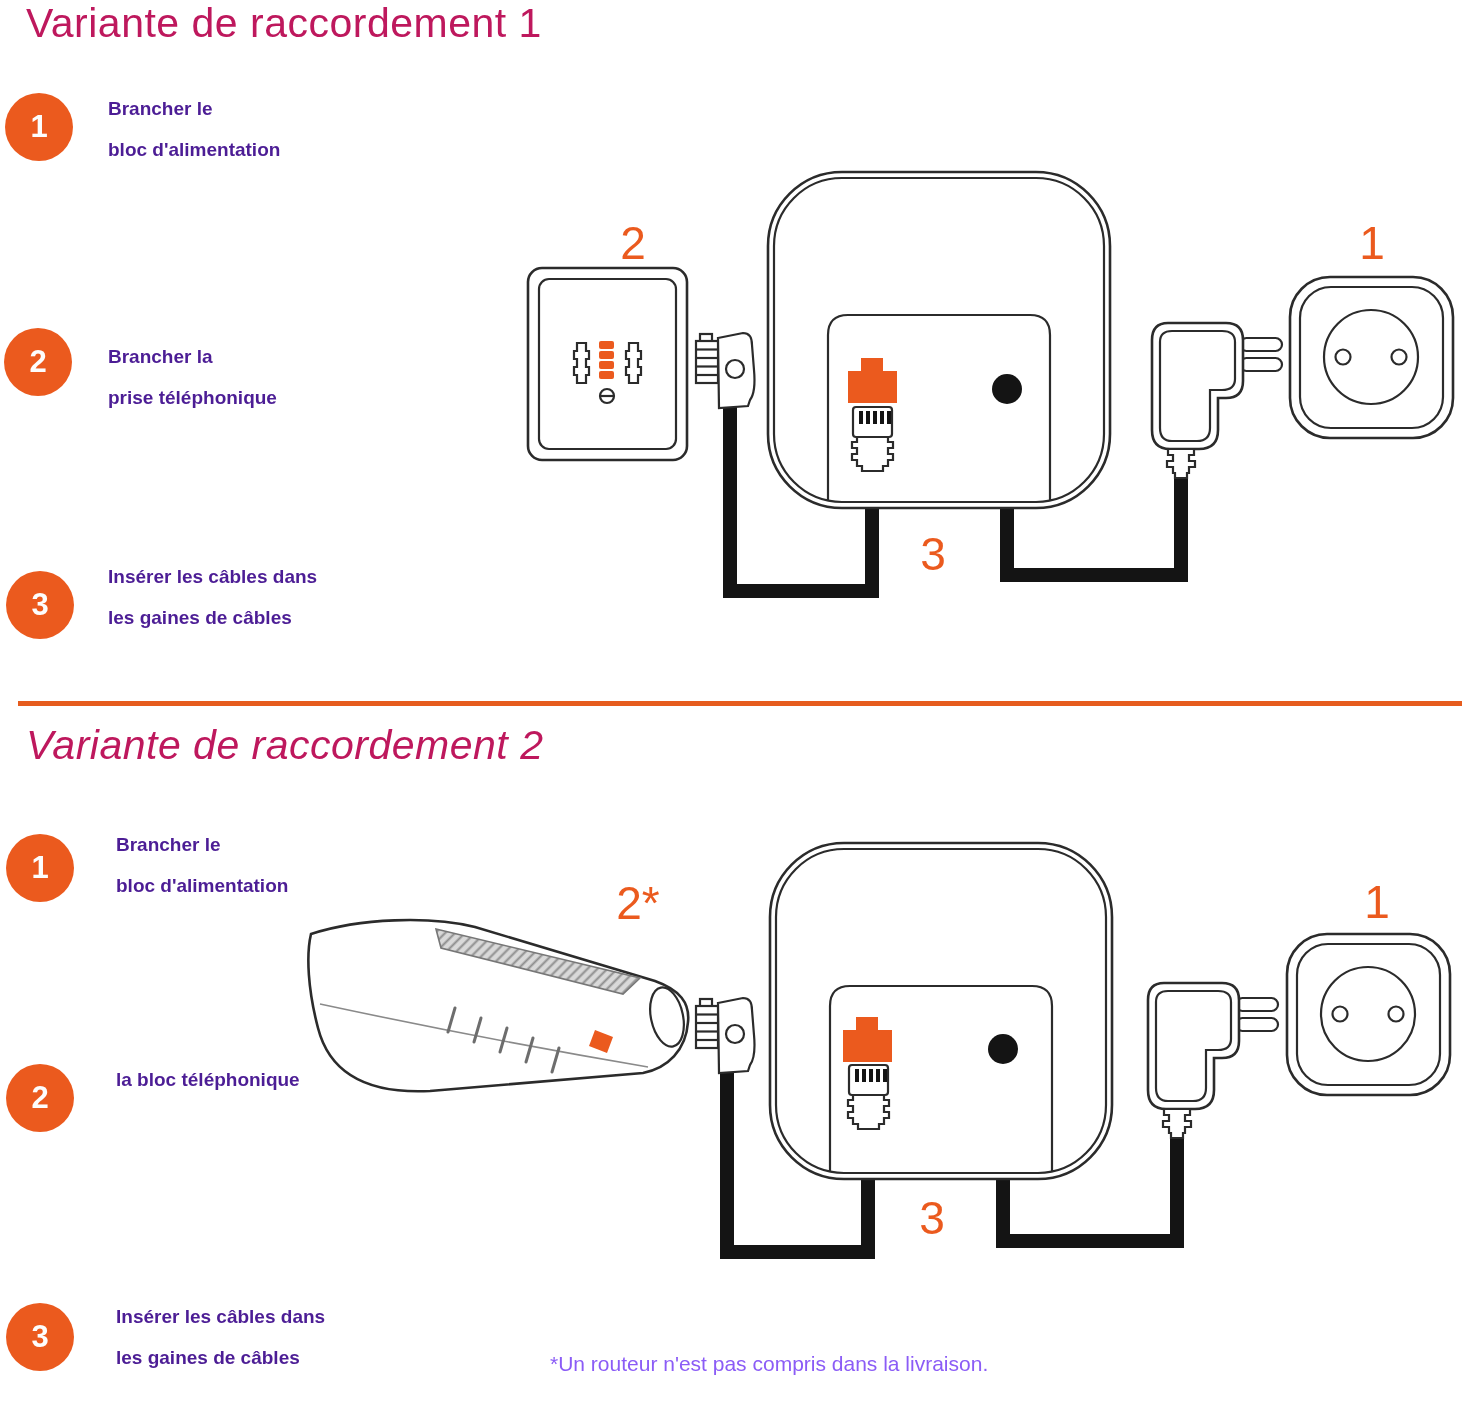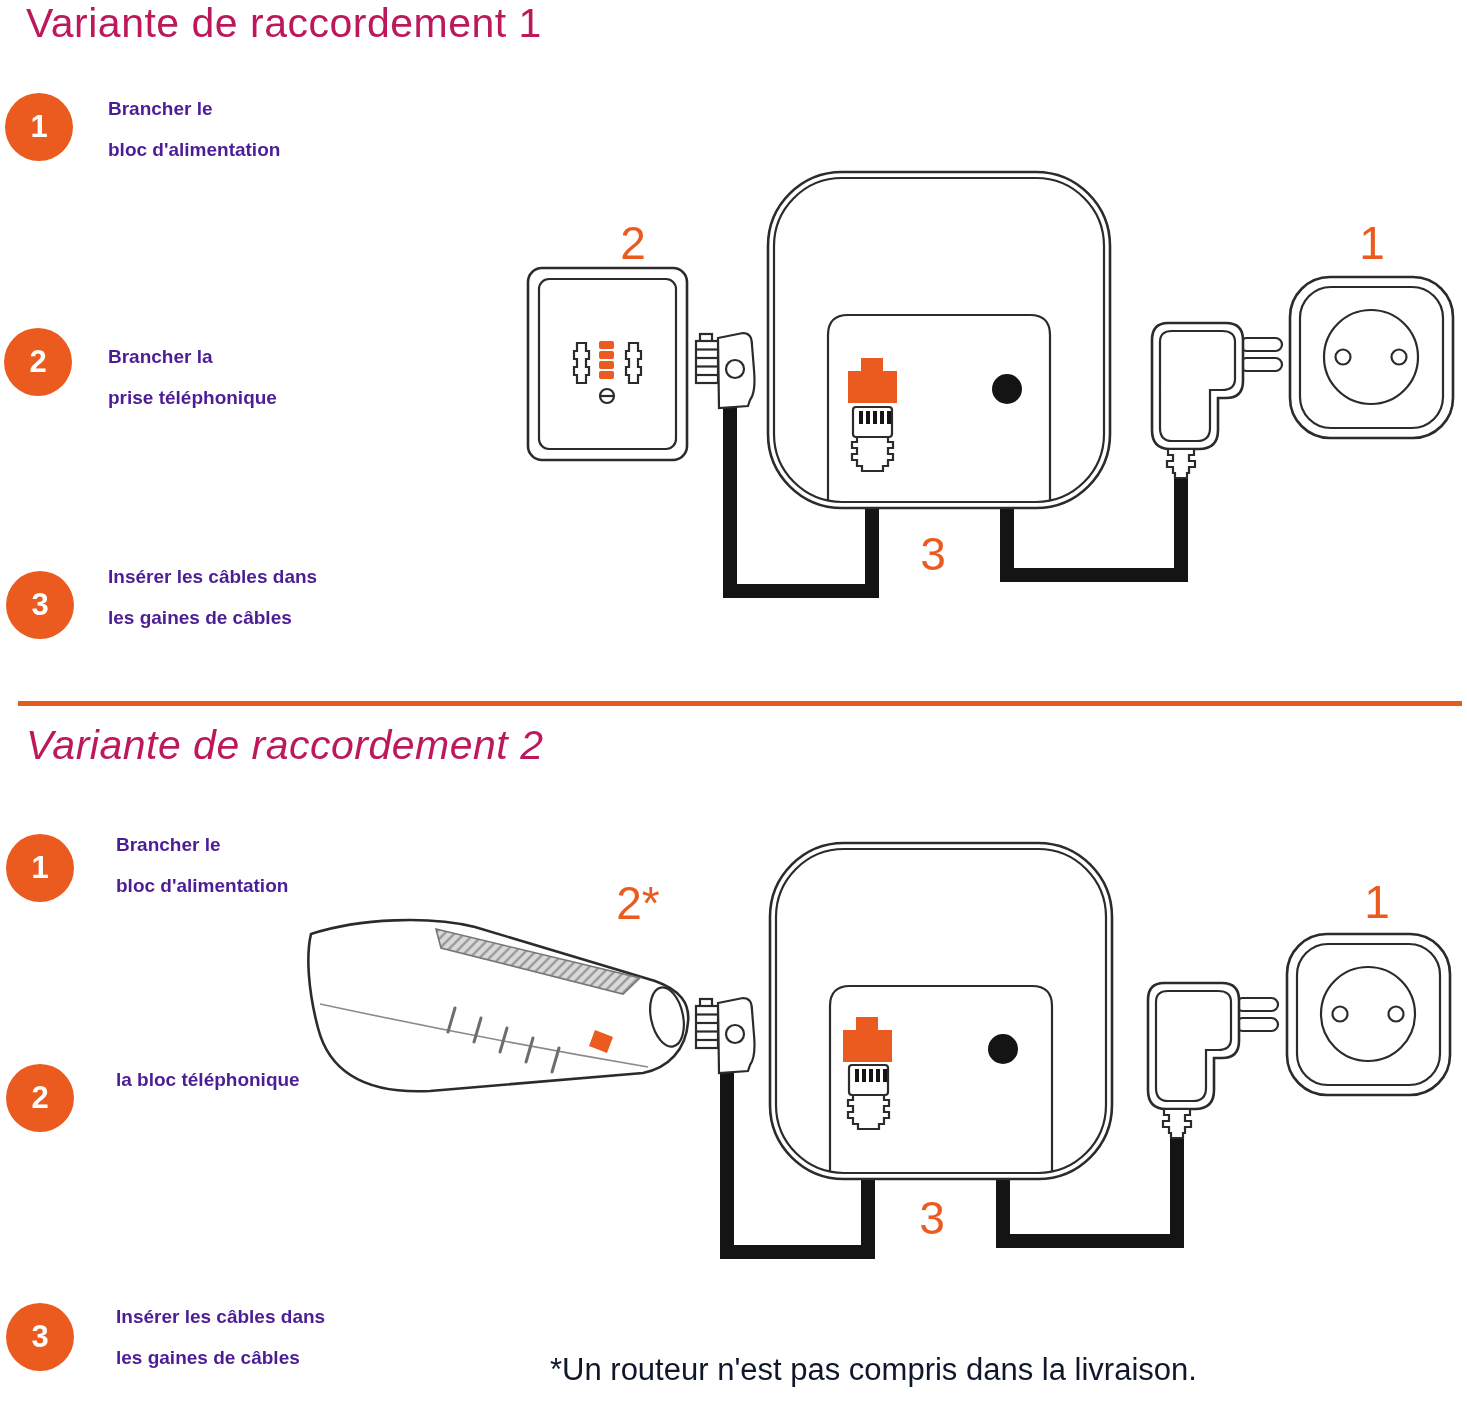--- a/index.html
+++ b/index.html
@@ -17,22 +17,22 @@
     display:flex;align-items:center;justify-content:center;
   }
   .step-text{
     position:absolute;font-size:19px;font-weight:bold;line-height:41px;
     color:#4c1d95;white-space:nowrap;
   }
   .divider{
     position:absolute;left:18px;top:701px;width:1444px;height:5px;background:#E65C1E;
   }
   .footnote{
-    position:absolute;left:550px;top:1352px;font-size:31px;font-weight:400;
-    color:#0f172a;white-space:nowrap;
+    position:absolute;left:550px;top:1352px;font-size:21px;font-weight:400;
+    color:#8b5cf6;white-space:nowrap;
   }
   svg.diagram{position:absolute;left:0;top:0;}
   .ln{stroke:#2b2b2b;stroke-width:2.6;}
   .ln2{stroke:#2b2b2b;stroke-width:2.2;}
   .cable{fill:none;stroke:#141414;stroke-width:14;stroke-linejoin:miter;stroke-linecap:butt;}
   .dlabel{fill:#EB5A1E;font-size:46px;font-weight:400;text-anchor:middle;
     font-family:"Liberation Sans",sans-serif;}
   .led{stroke:#6d6d6d;stroke-width:3;stroke-linecap:round;fill:none;}
 </style>
 </head>

